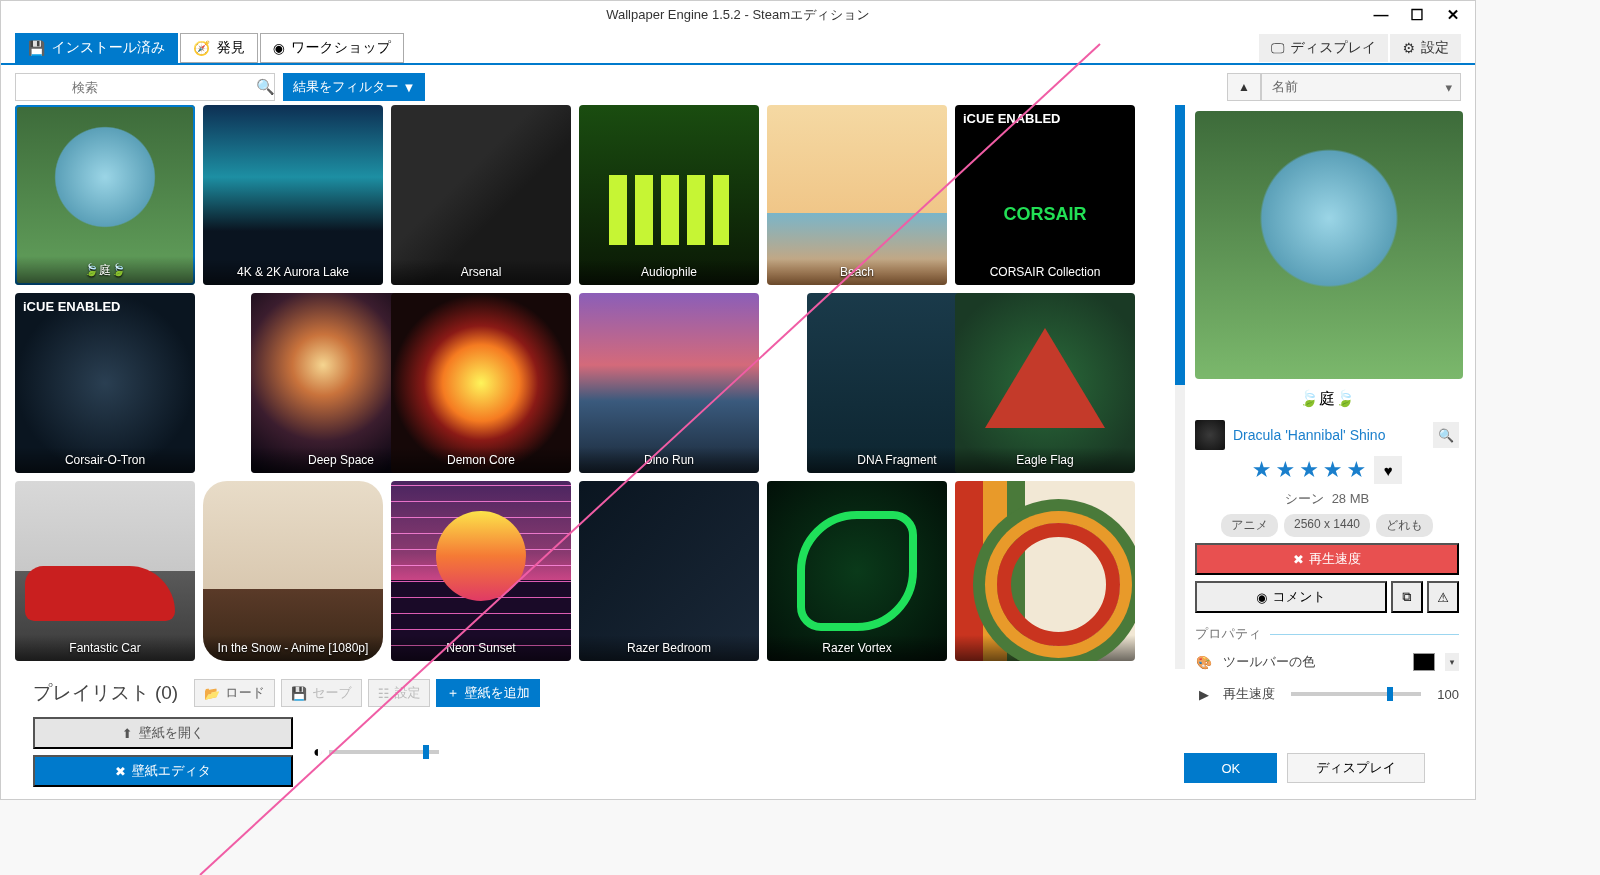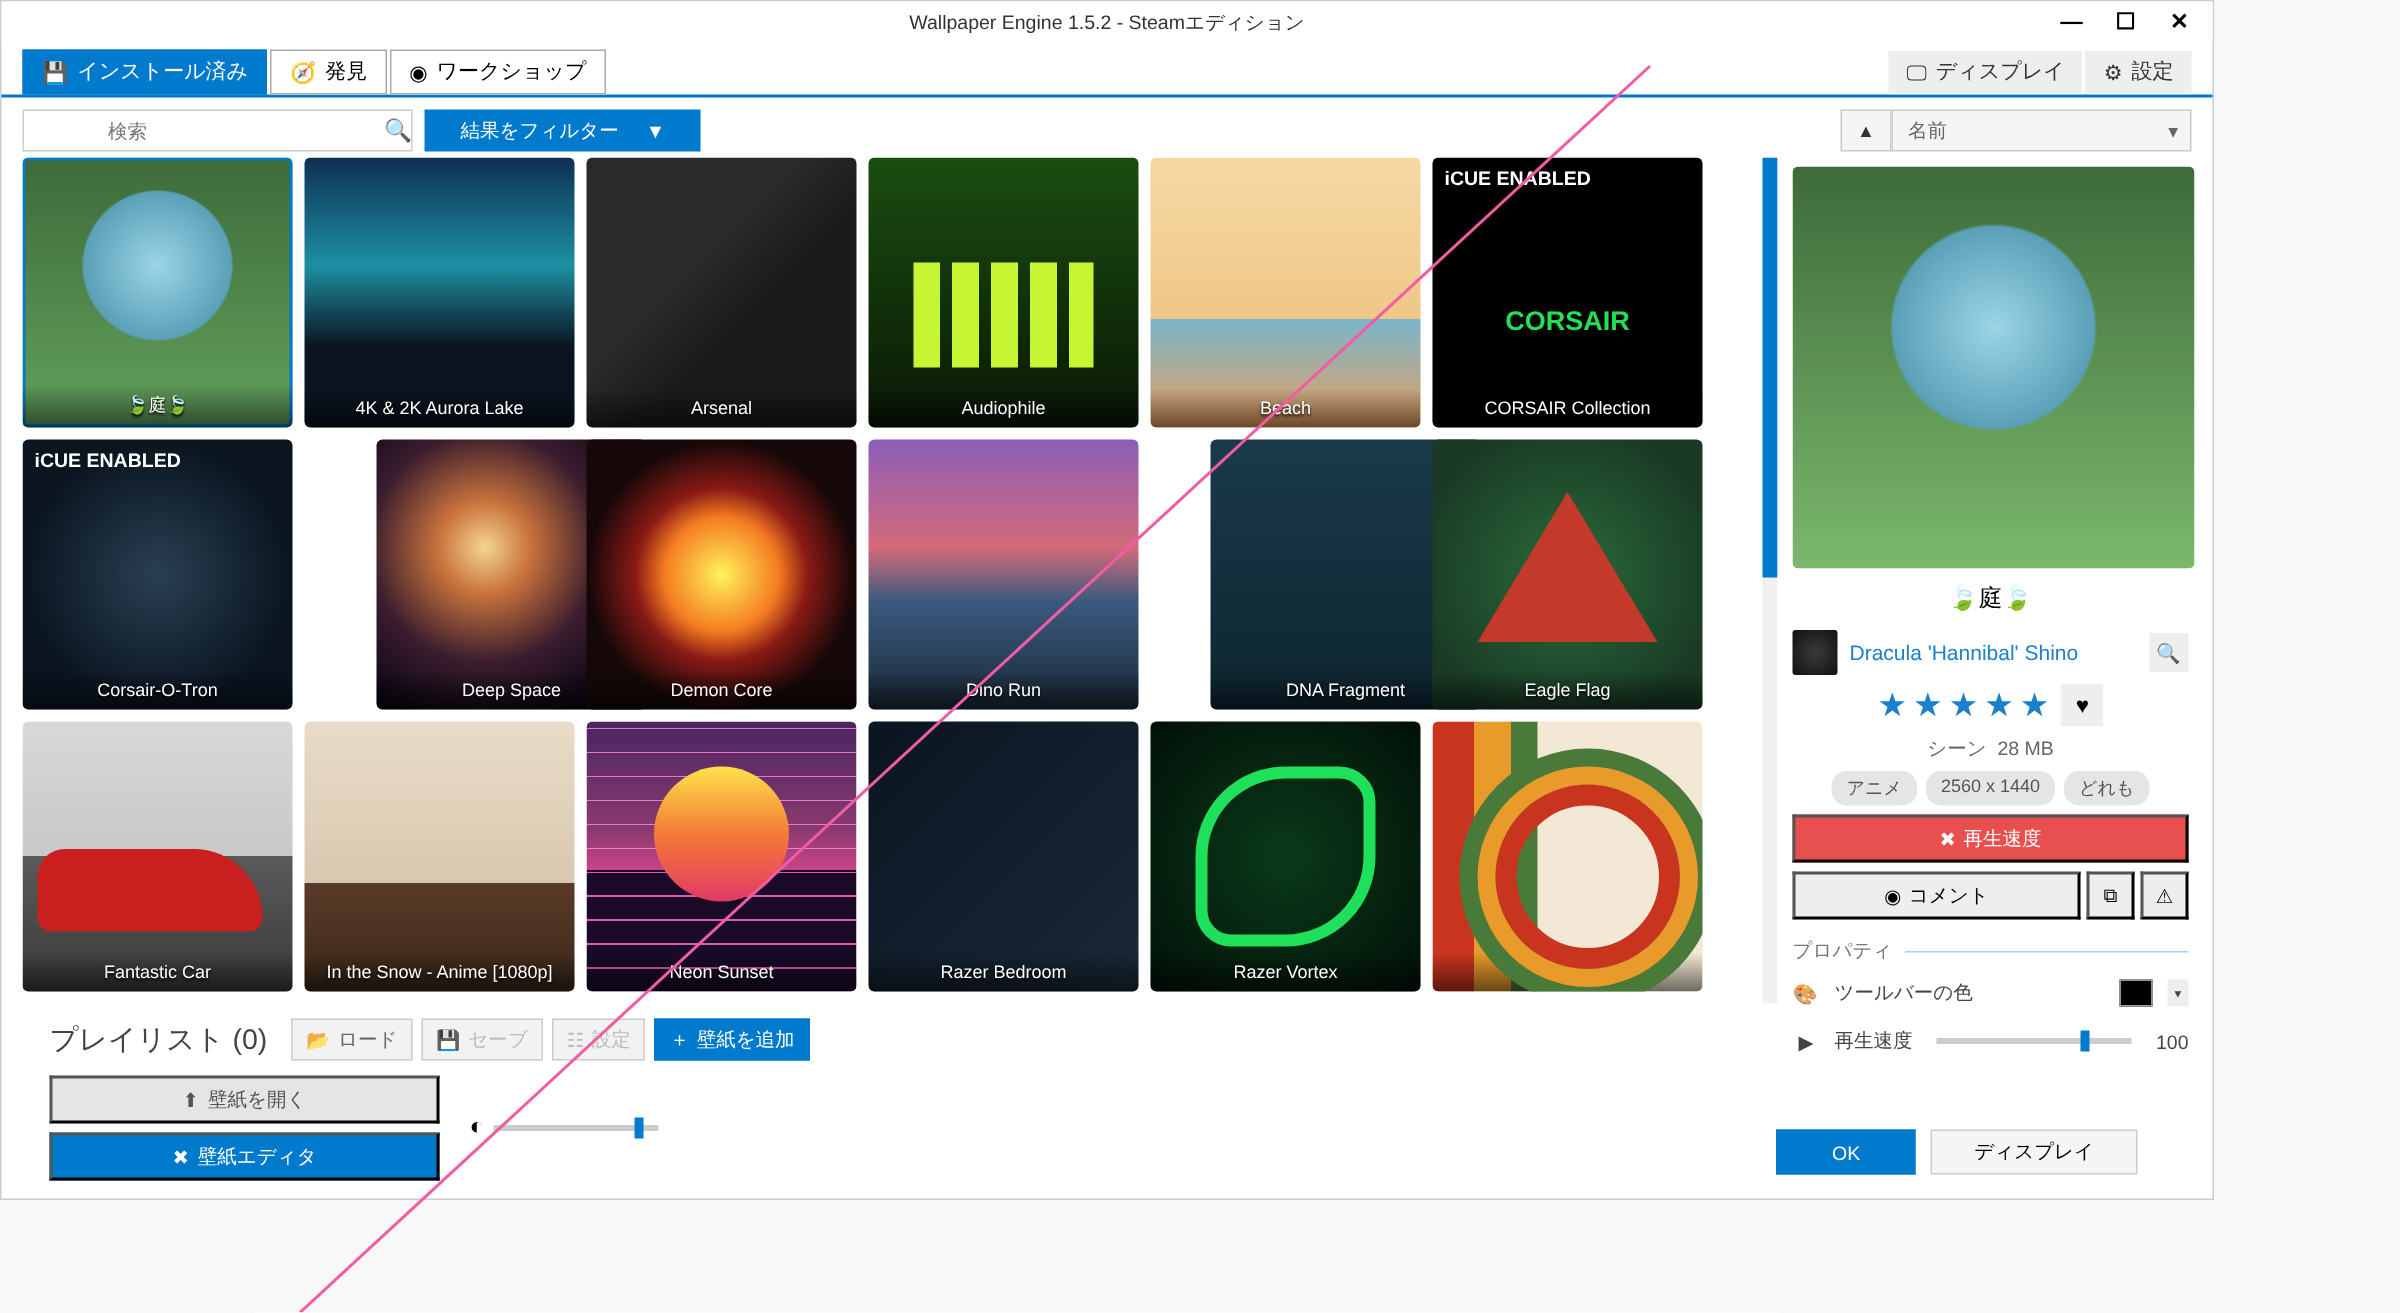--- a/index.html
+++ b/index.html
@@ -13,21 +13,21 @@
 .top-tabs { display: flex; align-items: center; padding: 4px 14px 0 14px; border-bottom: 2px solid #007acc; gap: 2px; }
 .tab { display: inline-flex; align-items: center; gap: 6px; padding: 5px 12px; font-size: 14px; border: 1px solid #aaa; background: #fff; cursor: pointer; }
 .tab.active { background: #007acc; color: #fff; border-color: #007acc; }
 .tabs-right { margin-left: auto; display: flex; gap: 2px; }
 .tabs-right .tab { background: #eee; border: none; color: #333; }
 
 .filterbar { display: flex; align-items: center; padding: 8px 14px 4px 14px; gap: 8px; }
 .search-box { display: flex; border: 1px solid #ccc; width: 260px; height: 28px; align-items: center; }
 .search-box input { border: none; outline: none; flex: 1; padding: 0 8px; font-size: 13px; margin-left: 48px; }
 .search-box .sicon { width: 26px; text-align: center; font-size: 15px; }
-.filter-btn { background: #007acc; color: #fff; border: none; padding: 5px 24px; font-size: 13px; display: flex; align-items: center; gap: 18px; }
+.filter-btn { background: #007acc; color: #fff; border: none; padding: 5px 10px; font-size: 13px; display: flex; align-items: center; gap: 4px; }
 .sort-area { margin-left: auto; display: flex; align-items: center; gap: 0; }
 .sort-tri { width: 34px; height: 28px; display: flex; align-items: center; justify-content: center; font-size: 12px; color: #333; border: 1px solid #ccc; background: #f5f5f5; }
 .sort-select { border: 1px solid #ccc; background: #f5f5f5; padding: 0 20px 0 10px; font-size: 13px; color: #666; height: 28px; width: 200px; display: flex; align-items: center; position: relative; }
 .sort-select:after { content: "▾"; position: absolute; right: 8px; }
 
 .content-row { display: flex; flex: 1; overflow: hidden; }
 .gallery-zone { flex: 1; padding: 0 0 0 14px; display: flex; flex-direction: column; }
 .gallery-scroll { flex: 1; overflow: hidden; padding-right: 10px; }
 .gallery-grid { display: grid; grid-template-columns: repeat(6, 180px); gap: 8px; }
 .wallpaper-tile { position: relative; width: 180px; height: 180px; background: #222; border-radius: 4px; overflow: hidden; cursor: pointer; }
@@ -47,21 +47,21 @@
 .thumb-otron { background: radial-gradient(circle,#2a3f52 0%, #0a1520 70%); position:relative;}
 .thumb-otron:after{content:"iCUE ENABLED";position:absolute;top:6px;left:8px;color:#fff;font-weight:bold;font-size:13px;}
 .thumb-deepspace { background: radial-gradient(ellipse at 40% 40%, #f5d590 0%, #c9733c 20%, #3b1d2e 50%, #0a0612 80%); margin-left: 48px; }
 .thumb-demoncore { background: radial-gradient(circle at 50% 50%, #fef45a 0%, #f57b21 30%, #8a1a16 45%, #160808 70%); }
 .thumb-dinorun { background: linear-gradient(to bottom, #8b5eb8 0%, #d46a7a 40%, #3a5a7d 60%, #1a2838 100%); }
 .thumb-dna { background: linear-gradient(#1a3a4a,#0d2530); position:relative;margin-left:40px;}
 .thumb-eagle { background: radial-gradient(circle at 50% 50%, #2a6b3a 0%, #1a3a25 80%); position:relative;}
 .thumb-eagle:before{content:"";position:absolute;left:50%;top:50%;width:0;height:0;border-left:60px solid transparent;border-right:60px solid transparent;border-bottom:100px solid #c43a2a;transform:translate(-50%,-55%);}
 .thumb-fantasticcar { background: linear-gradient(to bottom,#d8d8d8 0%,#c8c8c8 50%,#5a5a5a 50%,#3a3a3a 100%); position:relative;}
 .thumb-fantasticcar:before{content:"";position:absolute;left:10px;bottom:40px;width:150px;height:55px;background:#c91f1f;border-radius:20px 50px 10px 10px;}
-.thumb-snow { background: linear-gradient(to bottom,#e8dcc8 0%, #d9c8b0 60%, #5a3a28 60%, #3a2818 100%); }
+.thumb-snow { background: linear-gradient(to bottom,#e8dcc8 0%, #d9c8b0 60%, #5a3a28 60%, #3a2818 100%); border-radius: 24px; }
 .thumb-neon { background: linear-gradient(to bottom,#4a2560 0%,#8a3a70 40%,#c94585 55%,#1a0a28 55%,#1a0a28 100%),repeating-linear-gradient(0deg,transparent 0 15px,#d955a5 15px 16px);background-blend-mode:screen; position:relative;}
 .thumb-neon:before{content:"";position:absolute;left:50%;top:30px;width:90px;height:90px;border-radius:50%;background:linear-gradient(to bottom,#fce24a,#f57a35 50%,#e03a65);transform:translateX(-50%);}
 .thumb-razerbed { background: linear-gradient(135deg,#0a1520,#1a2838); padding-left: 20px; }
 .thumb-razervortex { background: radial-gradient(circle,#0a3a1a,#021008);position:relative;}
 .thumb-razervortex:before{content:"";position:absolute;inset:30px;border:8px solid #1fe05a;border-radius:50% 20% 50% 20%;}
 .thumb-retro { background:#f2e8d5;position:relative;}
 .thumb-retro:before{content:"";position:absolute;left:0;bottom:0;width:70px;height:180px;background:linear-gradient(90deg,#c9341f 0 40%,#e89a2a 40% 75%,#4a7a3a 75%);}
 .thumb-retro:after{content:"";position:absolute;right:15px;bottom:15px;width:95px;height:95px;border:14px solid #c9341f;border-radius:50%;box-shadow:0 0 0 12px #e89a2a,0 0 0 24px #4a7a3a;}
 
 .gallery-sb { width: 10px; background: #f0f0f0; }

